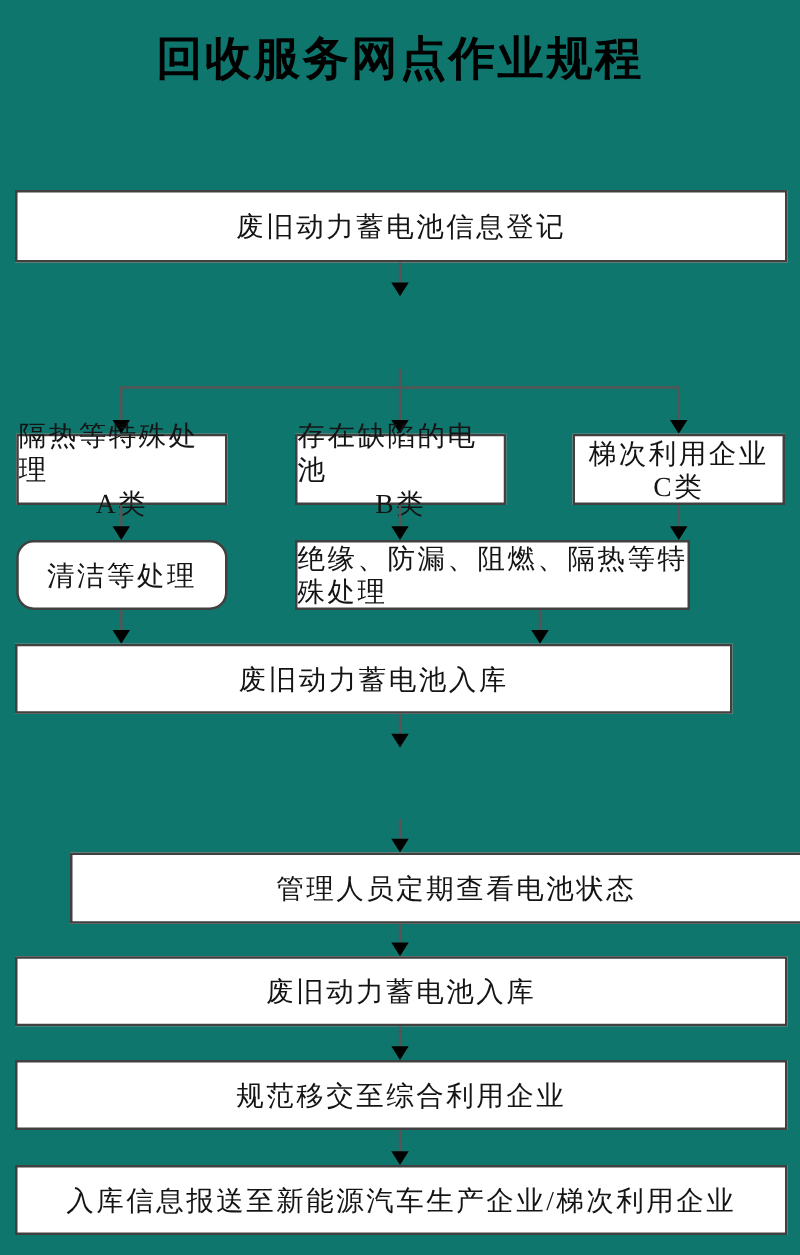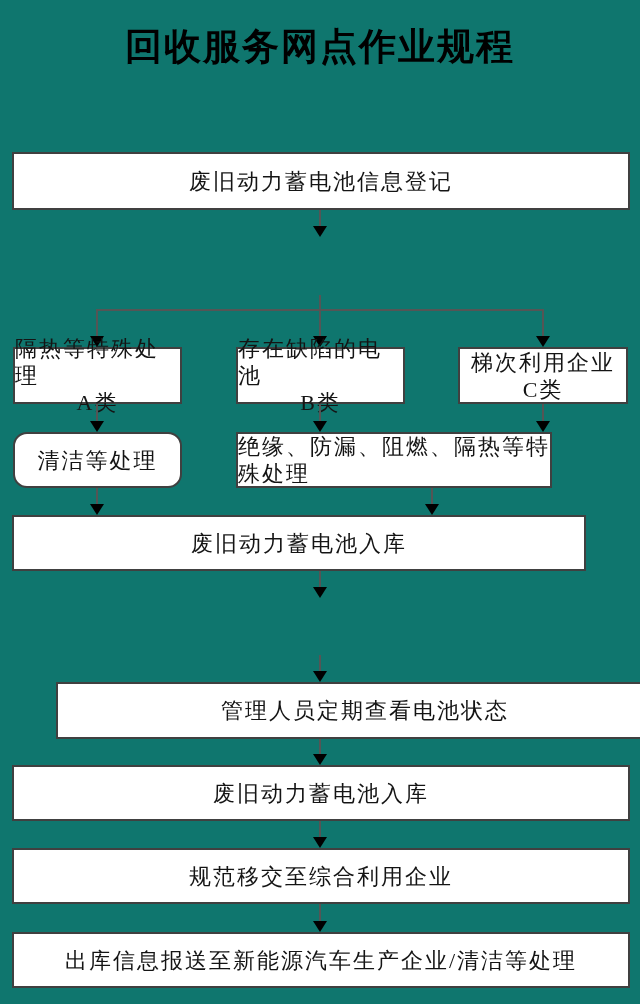--- a/index.html
+++ b/index.html
@@ -187,16 +187,16 @@
   <div class="box" style="left:12px; top:848px; width:618px; height:56px;">
     <span>规范移交至综合利用企业</span>
   </div>
 
   <div class="varrow" style="left:320px; top:904px; height:28px;">
     <div class="shaft"></div>
     <div class="head"></div>
   </div>
 
   <div class="box" style="left:12px; top:932px; width:618px; height:56px;">
-    <span>出库信息报送至新能源汽车生产企业/清洁等处理</span>
+    <span>入库信息报送至新能源汽车生产企业/梯次利用企业</span>
   </div>
 
 </div>
 
 </body></html>

